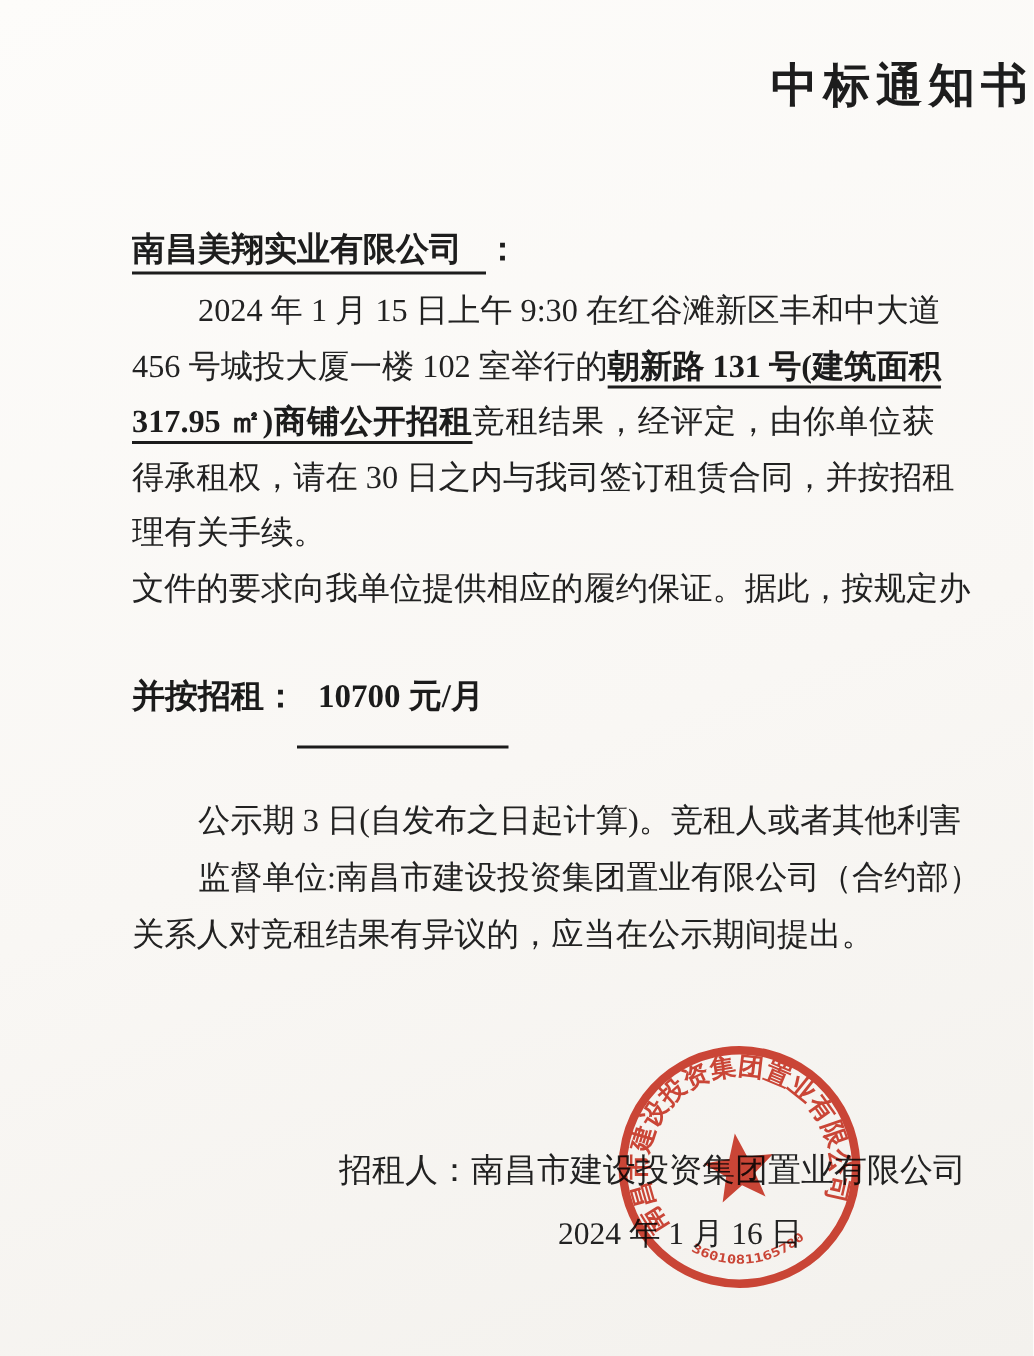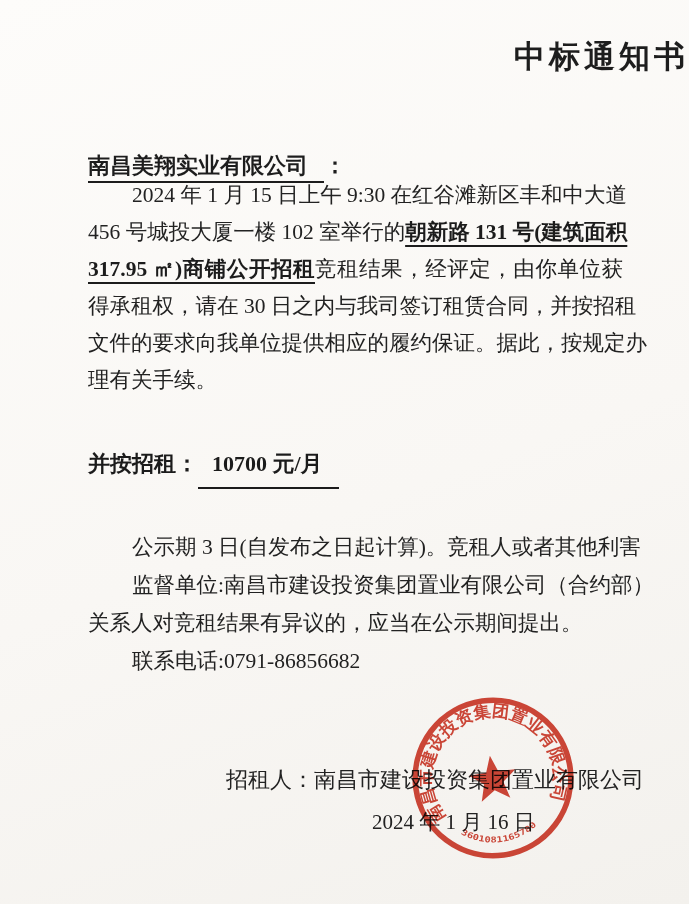--- a/index.html
+++ b/index.html
@@ -33,37 +33,37 @@
   }
   .body-block{
     position:absolute;left:88px;top:177px;width:535px;
     font-size:21.5px;line-height:37px;color:#222;
   }
   .bline{
     height:37px;white-space:nowrap;
     text-align:justify;text-align-last:justify;
     overflow:visible;
   }
-  .bline.indent{padding-left:44px;box-sizing:border-box;}
+  .bline.indent{padding-left:44px;box-sizing:border-box;margin-top:12px;}
   .bline.last{text-align:left;text-align-last:left;}
   .hl{
     font-weight:bold;
     text-decoration:underline;
     text-underline-offset:6px;
     text-decoration-thickness:2px;
     color:#1c1c1c;
   }
   .result-line{
     position:absolute;top:449px;left:88px;
     font-size:22px;font-weight:bold;color:#1b1b1b;
     white-space:nowrap;
   }
   .result-line .value{
     border-bottom:2px solid #1b1b1b;
-    padding:0 16px 8px 14px;
+    padding:0 16px 18px 14px;
     display:inline-block;
   }
   .notice-block{
     position:absolute;left:88px;top:528px;width:538px;
     font-size:21.5px;line-height:38px;color:#222;
   }
   .nline{height:38px;white-space:nowrap;}
   .nline.indent{padding-left:44px;box-sizing:border-box;}
   .nline.justify{text-align:justify;text-align-last:justify;}
   .lessor-line{
@@ -89,31 +89,30 @@
 
   <div class="doc-title">中标通知书</div>
 
   <div class="addressee"><span class="company">南昌美翔实业有限公司</span><span>：</span></div>
 
   <div class="body-block">
     <div class="bline indent">2024 年 1 月 15 日上午 9:30 在红谷滩新区丰和中大道</div>
     <div class="bline"><span>456 号城投大厦一楼 102 室举行的</span><span class="hl">朝新路 131 号(建筑面积</span></div>
     <div class="bline"><span class="hl">317.95 ㎡)商铺公开招租</span><span>竞租结果，经评定，由你单位获</span></div>
     <div class="bline">得承租权，请在 30 日之内与我司签订租赁合同，并按招租</div>
+    <div class="bline last">理有关手续。</div>
     <div class="bline">文件的要求向我单位提供相应的履约保证。据此，按规定办</div>
-    <div class="bline last">理有关手续。</div>
   </div>
 
   <div class="result-line"><span>并按招租：</span><span class="value">10700 元/月</span></div>
 
   <div class="notice-block">
     <div class="nline indent justify">公示期 3 日(自发布之日起计算)。竞租人或者其他利害</div>
     <div class="nline indent">监督单位:南昌市建设投资集团置业有限公司（合约部）</div>
     <div class="nline">关系人对竞租结果有异议的，应当在公示期间提出。</div>
-    <div class="nline indent">联系电话:0791-86856682</div>
   </div>
 
   <div class="lessor-line">招租人：南昌市建设投资集团置业有限公司</div>
 
   <div class="date-line">2024 年 1 月 16 日</div>
 
   <div class="seal">
     <svg viewBox="0 0 172 172" xmlns="http://www.w3.org/2000/svg">
       <defs>
         <path id="ringPath" d="M 35.1 117.8 A 60 60 0 1 1 136.9 117.8" fill="none"></path>

